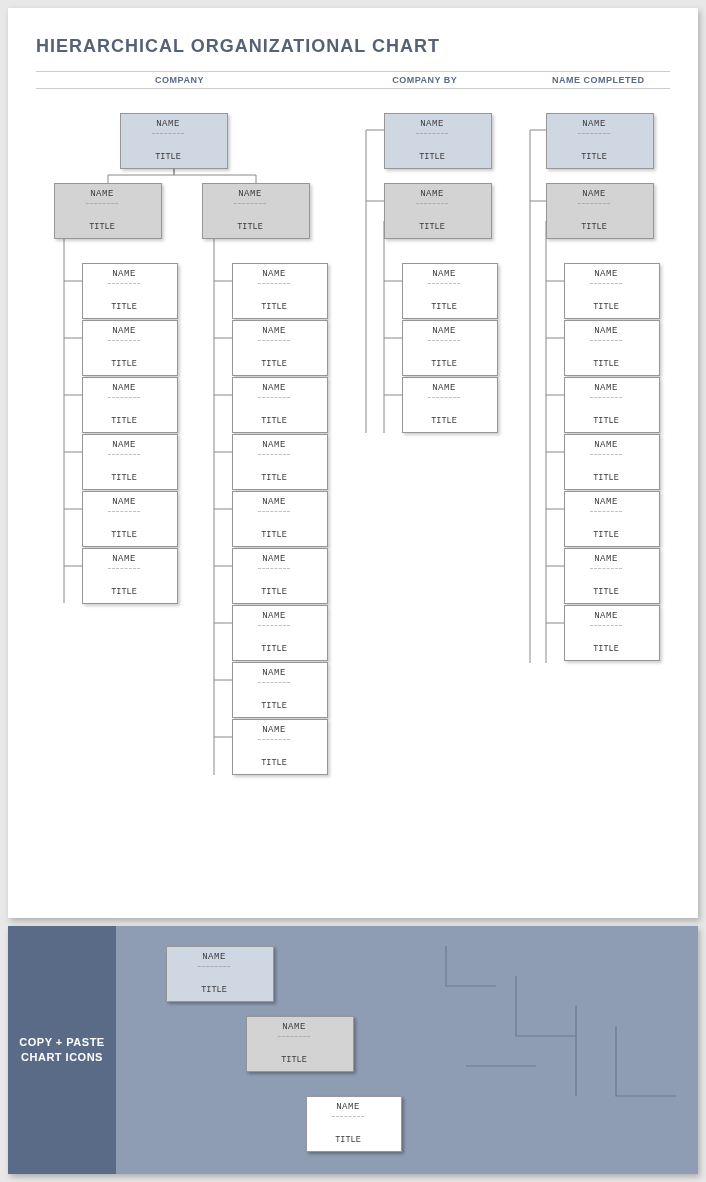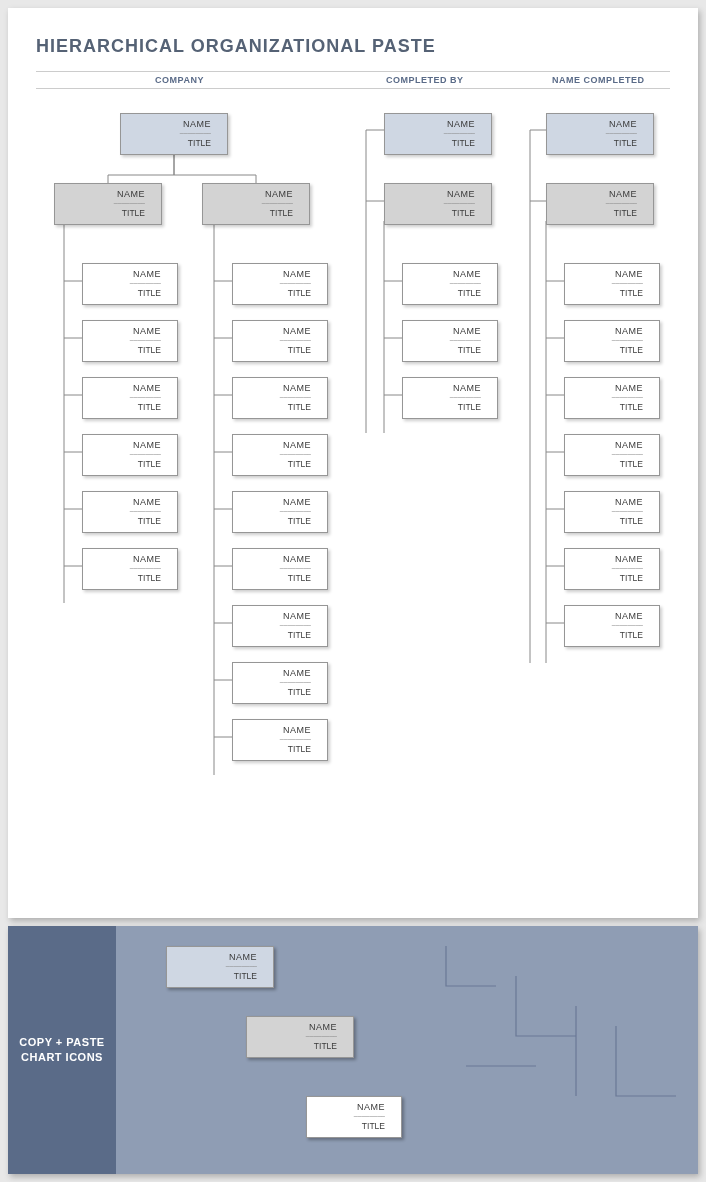--- a/index.html
+++ b/index.html
@@ -42,43 +42,44 @@
   .meta-company  { flex: 1 1 50%; }
   .meta-compiled { flex: 1 1 25%; }
   .meta-date     { flex: 1 1 25%; }
   .canvas {
     position: relative;
     margin: 14px 28px 20px 28px;
     height: 800px;
   }
   .node {
     position: absolute;
-    text-align: right;
+    text-align: center;
     border: 1px solid #969696;
     box-shadow: 2px 2px 3px rgba(0,0,0,.2);
     padding: 5px 16px 6px 4px;
+    font-family: Liberation Mono, monospace;
   }
   .node-blue  { background: #cfd7e3; width: 108px; }
   .node-grey  { background: #d3d3d3; width: 108px; }
   .node-white { background: #fff;    width: 96px;  }
   .n-line1 {
     font-size: 9px;
     letter-spacing: .5px;
     color: #3a3a3a;
   }
   .n-sep {
     font-size: 7px;
     color: #888;
     line-height: 6px;
     margin-top: 1px;
   }
   .n-line2 {
     font-size: 8.5px;
     color: #3a3a3a;
-    margin-top: 2px;
+    margin-top: 16px;
   }
   svg.connectors {
     position: absolute; inset: 0;
     width: 100%; height: 100%;
     pointer-events: none;
   }
   
   .icons-left {
     position: absolute; left: 0; top: 0; bottom: 0;
     width: 108px;
@@ -96,25 +97,25 @@
   .icons-right .node { box-shadow: 2px 2px 3px rgba(0,0,0,.3); }
   .icons-lines {
     position: absolute; inset: 0; width: 100%; height: 100%;
     pointer-events: none;
   }
 </style>
 </head>
 <body>
 
 <div class="sheet sheet-chart">
-  <div class="title">HIERARCHICAL ORGANIZATIONAL PASTE</div>
+  <div class="title">HIERARCHICAL ORGANIZATIONAL CHART</div>
 
   <div class="meta-row">
     <div class="meta-col meta-company">COMPANY</div>
-    <div class="meta-col meta-compiled">COMPLETED BY</div>
+    <div class="meta-col meta-compiled">COMPANY BY</div>
     <div class="meta-col meta-date">NAME COMPLETED</div>
   </div>
 
   <div class="canvas">
 
     <svg class="connectors">
       <g stroke="#888" stroke-width="1" fill="none">
 
         <path d="M 138 45 L 138 72 L 72 72 L 72 80"></path>
         <path d="M 138 45 L 138 72 L 220 72 L 220 80"></path>

